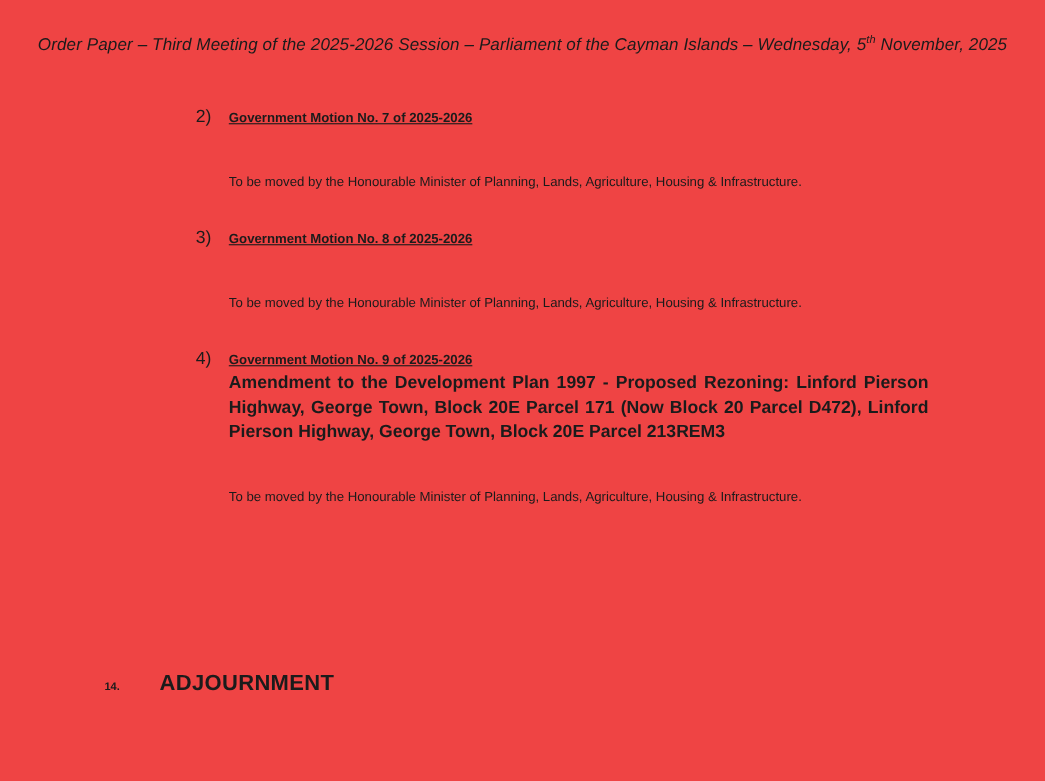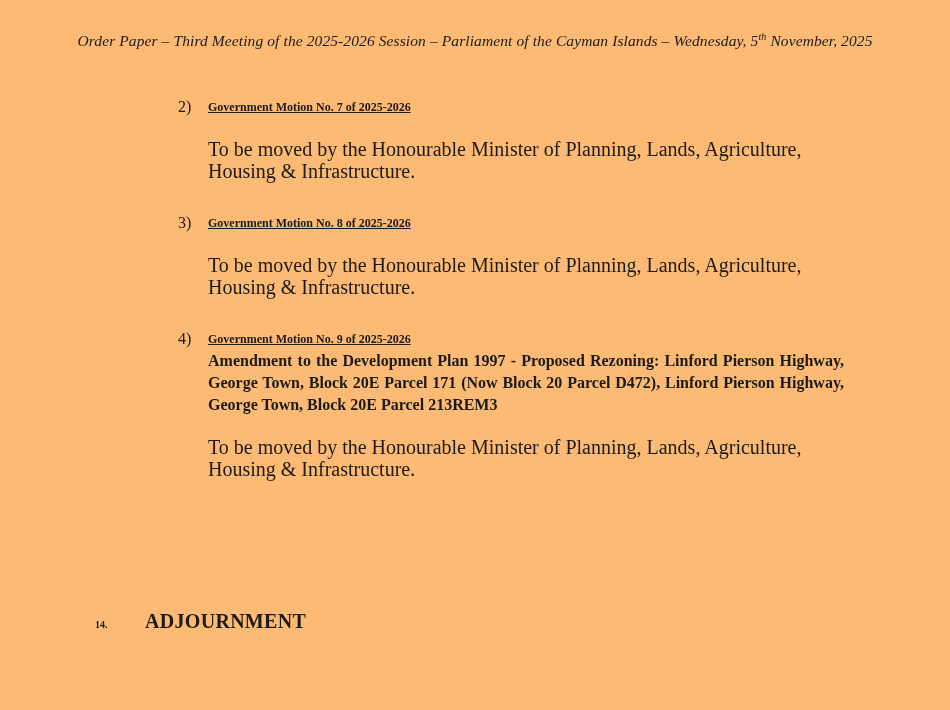--- a/index.html
+++ b/index.html
@@ -4,23 +4,23 @@
 <style>
   html, body {
     margin: 0;
     padding: 0;
     background: #ffffff;
   }
   .page {
     position: relative;
     width: 950px;
     height: 710px;
-    background: #fdba74;
+    background: #ef4444;
     color: #1b1b1b;
-    font-family: Liberation Serif, serif;
+    font-family: Liberation Sans, sans-serif;
     overflow: hidden;
   }
   .header {
     position: absolute;
     top: 32px;
     left: 0;
     right: 0;
     text-align: center;
     font-style: italic;
     font-size: 15.5px;
@@ -57,22 +57,22 @@
     font-size: 12px;
     line-height: 22px;
   }
   .motion-subject {
     font-weight: bold;
     font-size: 16px;
     line-height: 22px;
     text-align: justify;
   }
   .motion-mover {
-    margin-top: 20px;
-    font-size: 20px;
+    margin-top: 36px;
+    font-size: 12px;
     line-height: 22px;
   }
   .adjournment {
     position: absolute;
     left: 95px;
     top: 610px;
     display: flex;
     align-items: baseline;
     font-weight: bold;
   }

